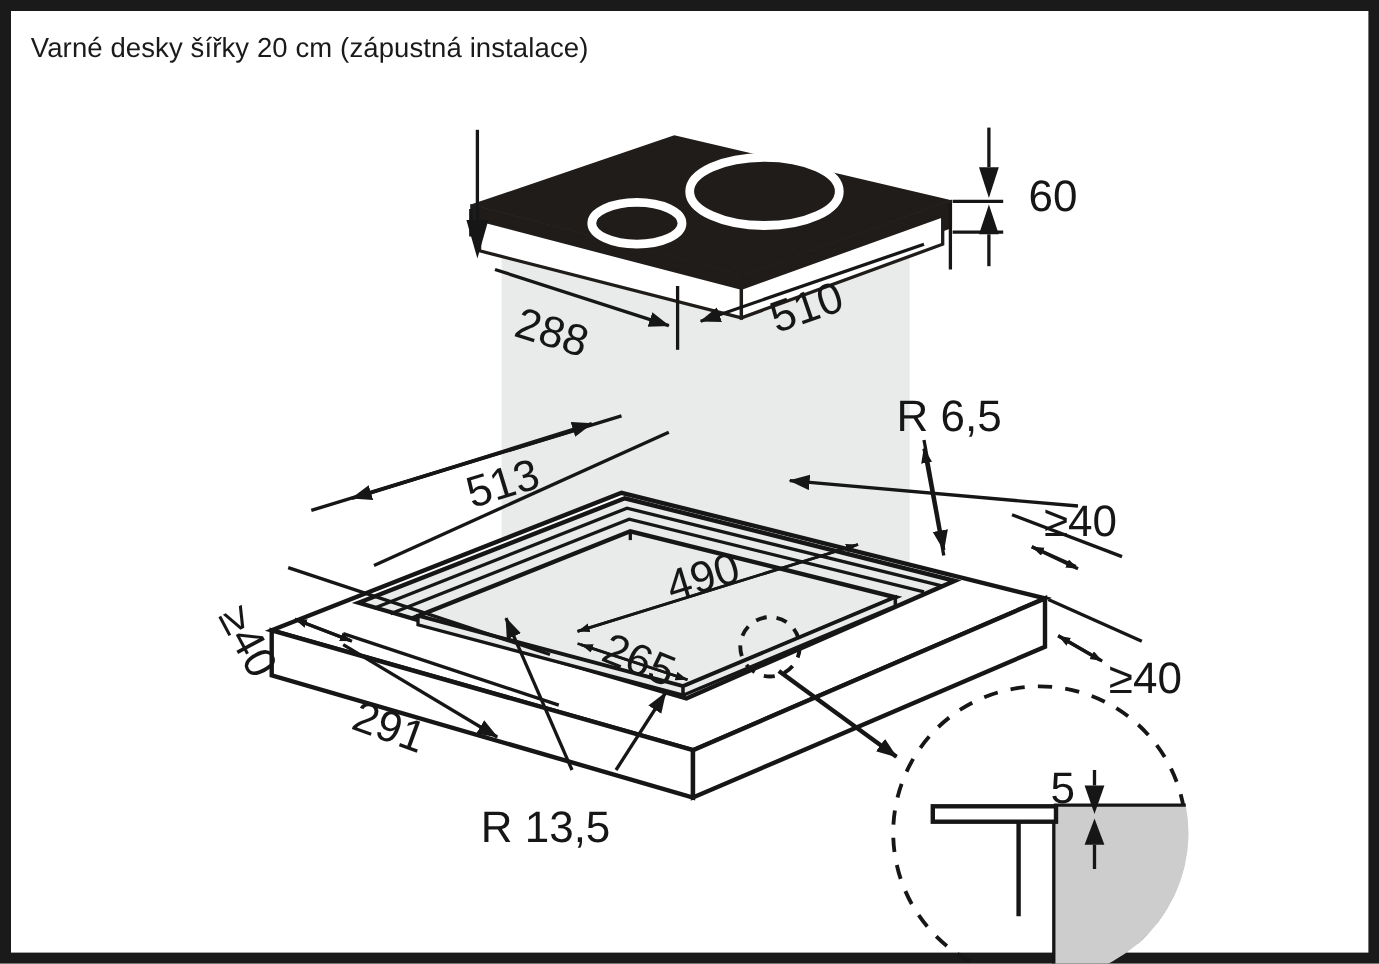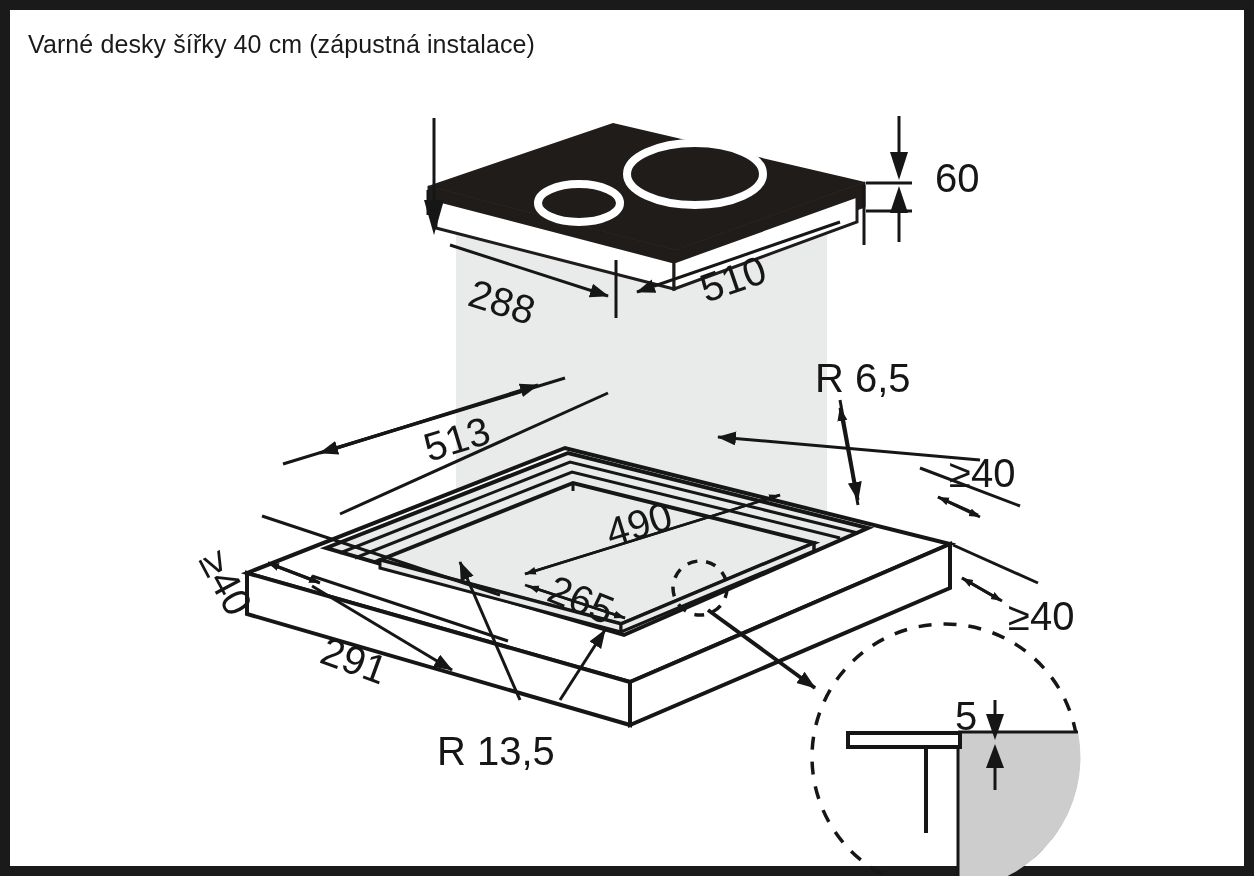--- a/index.html
+++ b/index.html
@@ -39,21 +39,21 @@
     font-size:40px;
   }
 </style>
 </head>
 <body>
 
 <div id="page">
 
   <div id="frame"></div>
 
-  <div id="title">Varné desky šířky 40 cm (zápustná instalace)</div>
+  <div id="title">Varné desky šířky 20 cm (zápustná instalace)</div>
 
   <svg id="dwg" viewBox="0 0 1254 876">
     <defs>
       <marker id="ah" markerWidth="16" markerHeight="16" refX="13" refY="5" orient="auto" markerUnits="userSpaceOnUse">
         <path d="M0,0 L14,5 L0,10 z" fill="#161616"></path>
       </marker>
       <marker id="ahs" markerWidth="13" markerHeight="13" refX="11" refY="4" orient="auto" markerUnits="userSpaceOnUse">
         <path d="M0,0 L11,4 L0,8 z" fill="#161616"></path>
       </marker>
       <marker id="ahb" markerWidth="22" markerHeight="22" refX="18" refY="7" orient="auto" markerUnits="userSpaceOnUse">

